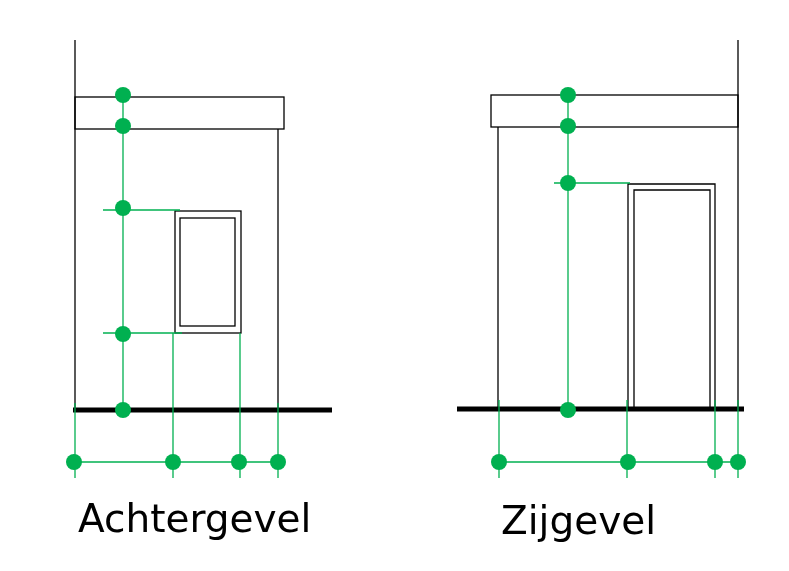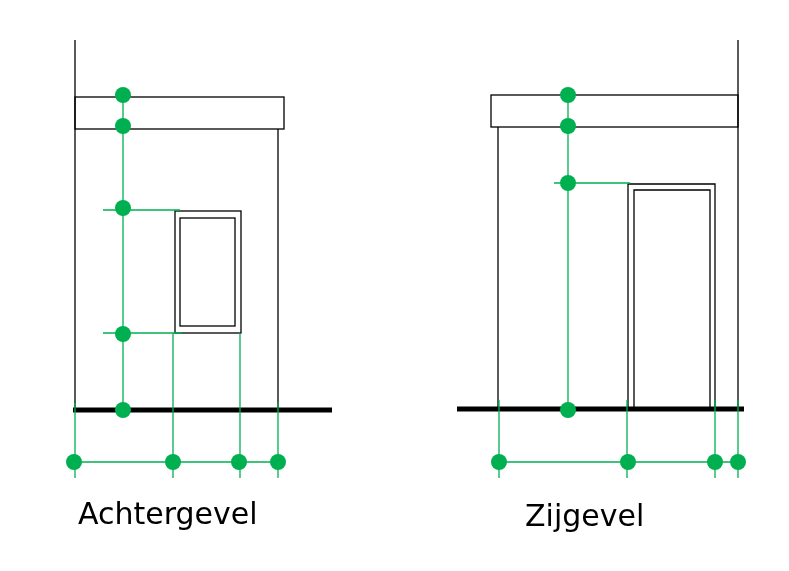--- a/index.html
+++ b/index.html
@@ -1,18 +1,18 @@
 <!DOCTYPE html>
 <html><head>
 <meta charset="utf-8">
 <style>
   html, body { margin:0; padding:0; background:#ffffff; }
   body { width:789px; height:571px; position:relative; overflow:hidden; font-family:"Liberation Sans", sans-serif; }
   svg { position:absolute; left:0; top:0; }
-  .label { position:absolute; font-size:30px; color:#000; font-family:"DejaVu Sans", sans-serif; }
+  .label { position:absolute; font-size:39px; color:#000; font-family:"DejaVu Sans", sans-serif; }
 </style>
 </head>
 <body>
 
 <svg width="789" height="571">
 
   <g>
 
     <line x1="75" y1="40" x2="75" y2="410" stroke="#000" stroke-width="1.3"></line>
 
@@ -75,13 +75,13 @@
       <circle cx="568" cy="410" r="8"></circle>
       <circle cx="499" cy="462" r="8"></circle>
       <circle cx="628" cy="462" r="8"></circle>
       <circle cx="715" cy="462" r="8"></circle>
       <circle cx="738" cy="462" r="8"></circle>
     </g>
   </g>
 </svg>
 
 <div class="label" style="left:78px; top:496px;">Achtergevel</div>
-<div class="label" style="left:525px; top:498px;">Zijgevel</div>
+<div class="label" style="left:501px; top:498px;">Zijgevel</div>
 
 </body></html>

